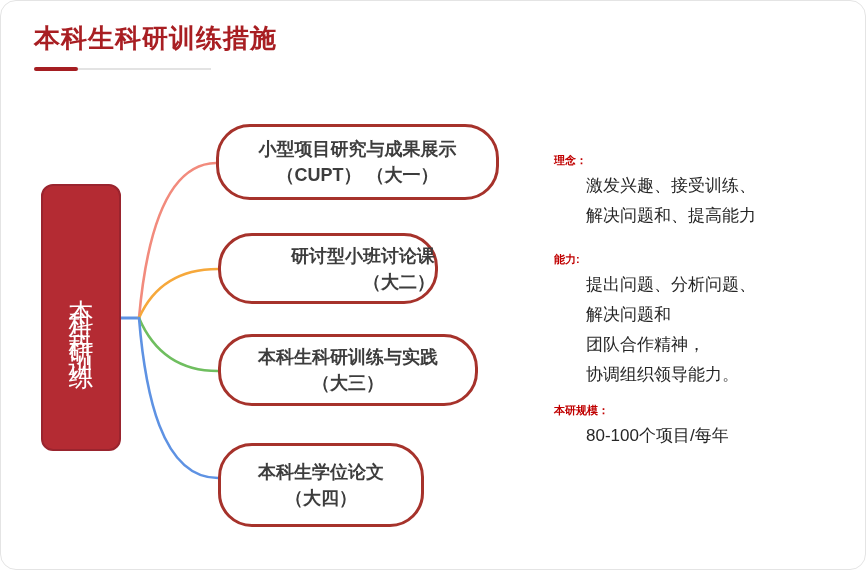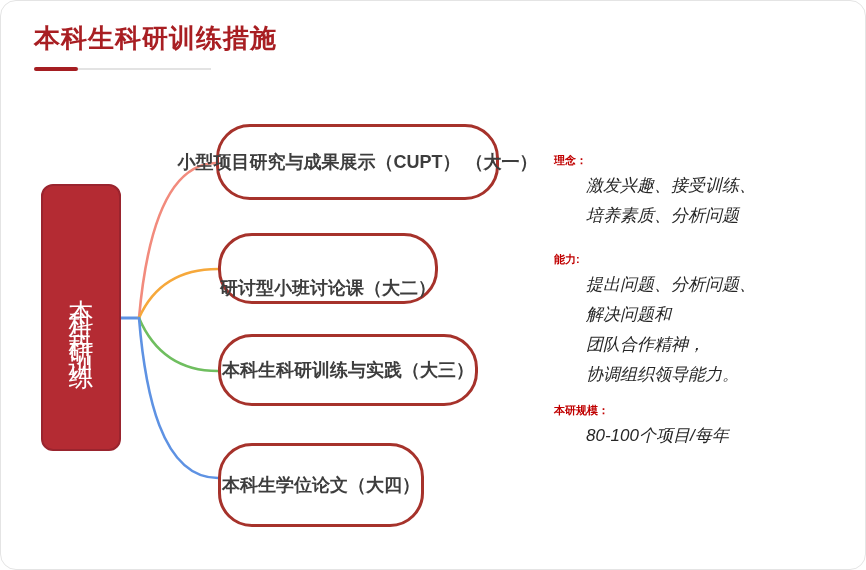--- a/index.html
+++ b/index.html
@@ -69,21 +69,21 @@
     line-height: 1;
   }
 
   
   .topic-node {
     position: absolute;
     background: #ffffff;
     border: 3.5px solid #a6322b;
     border-radius: 34px;
     display: flex;
-    flex-direction: row;
+    flex-direction: column;
     align-items: center;
     justify-content: center;
     text-align: center;
   }
   .topic-node .node-line {
     font-size: 18px;
     font-weight: 600;
     color: #3d3d3d;
     line-height: 26px;
     white-space: nowrap;
@@ -105,21 +105,20 @@
     color: #c00000;
     line-height: 22px;
   }
   .rp-line {
     font-size: 17px;
     font-weight: 500;
     color: #262626;
     line-height: 30px;
     padding-left: 32px;
     white-space: nowrap;
-    font-style: italic;
   }
   .rp-section-ability { margin-top: 17px; }
   .rp-section-scale { margin-top: 9px; }
   .rp-section-concept .rp-line:first-of-type,
   .rp-section-ability .rp-line:first-of-type,
   .rp-section-scale .rp-line:first-of-type { margin-top: 6px; }
 </style>
 </head>
 <body>
 
@@ -159,21 +158,21 @@
   <div class="topic-node" id="node-4">
     <div class="node-line">本科生学位论文</div>
     <div class="node-line">（大四）</div>
   </div>
 
   <div class="right-panel">
 
     <div class="rp-section-concept">
       <div class="rp-heading">理念：</div>
       <div class="rp-line">激发兴趣、接受训练、</div>
-      <div class="rp-line">培养素质、分析问题</div>
+      <div class="rp-line">解决问题和、提高能力</div>
     </div>
 
     <div class="rp-section-ability">
       <div class="rp-heading">能力:</div>
       <div class="rp-line">提出问题、分析问题、</div>
       <div class="rp-line">解决问题和</div>
       <div class="rp-line">团队合作精神，</div>
       <div class="rp-line">协调组织领导能力。</div>
     </div>
 

